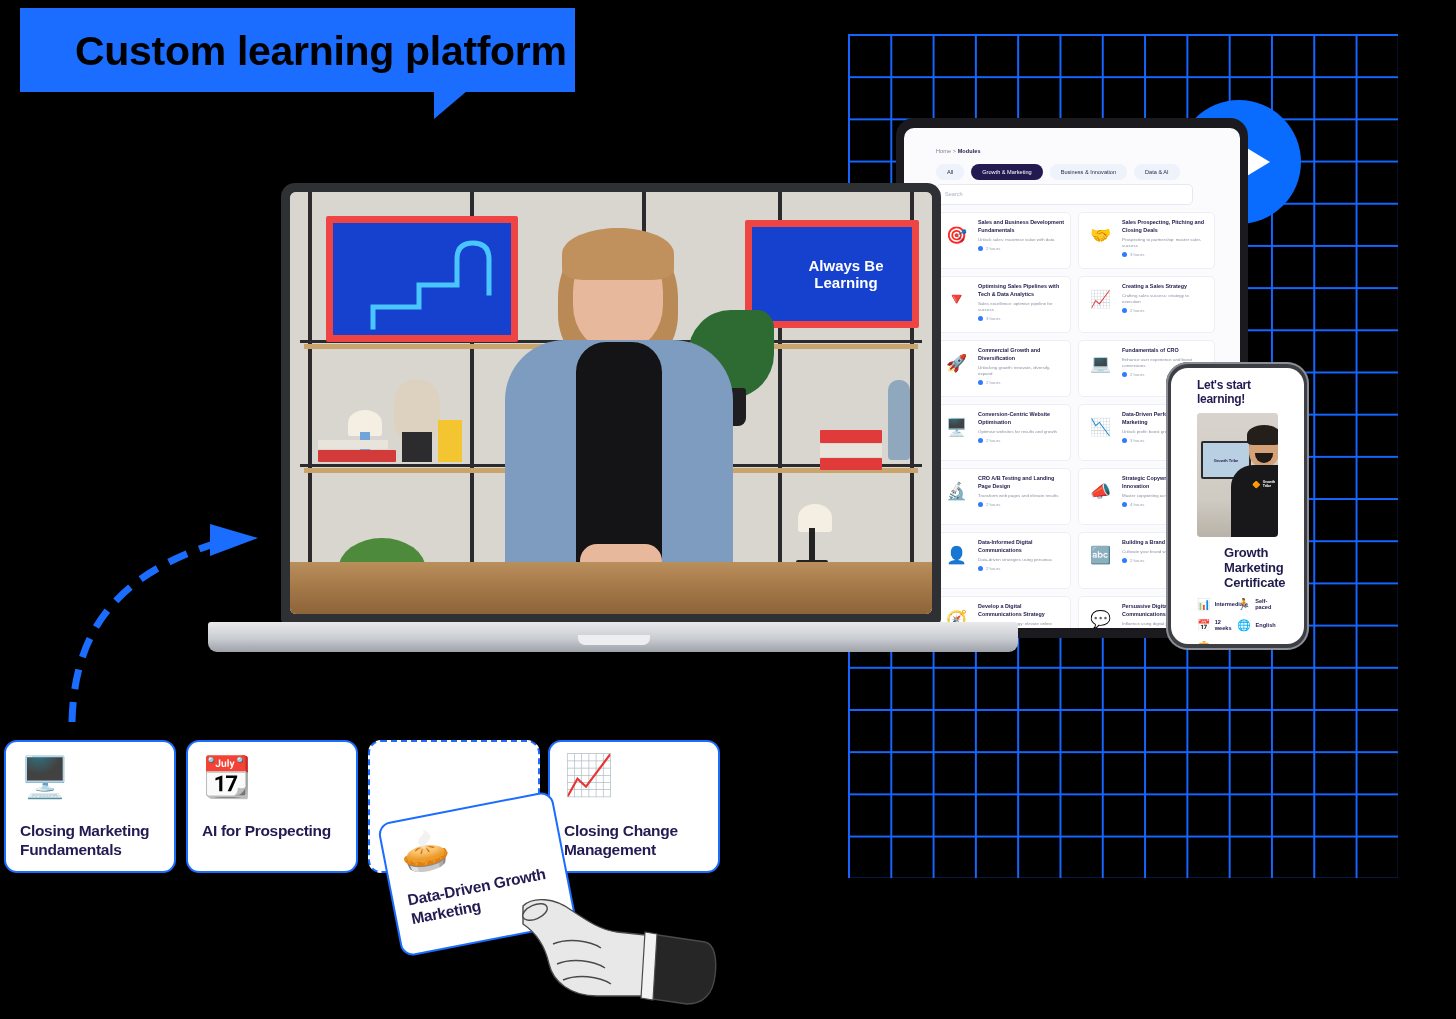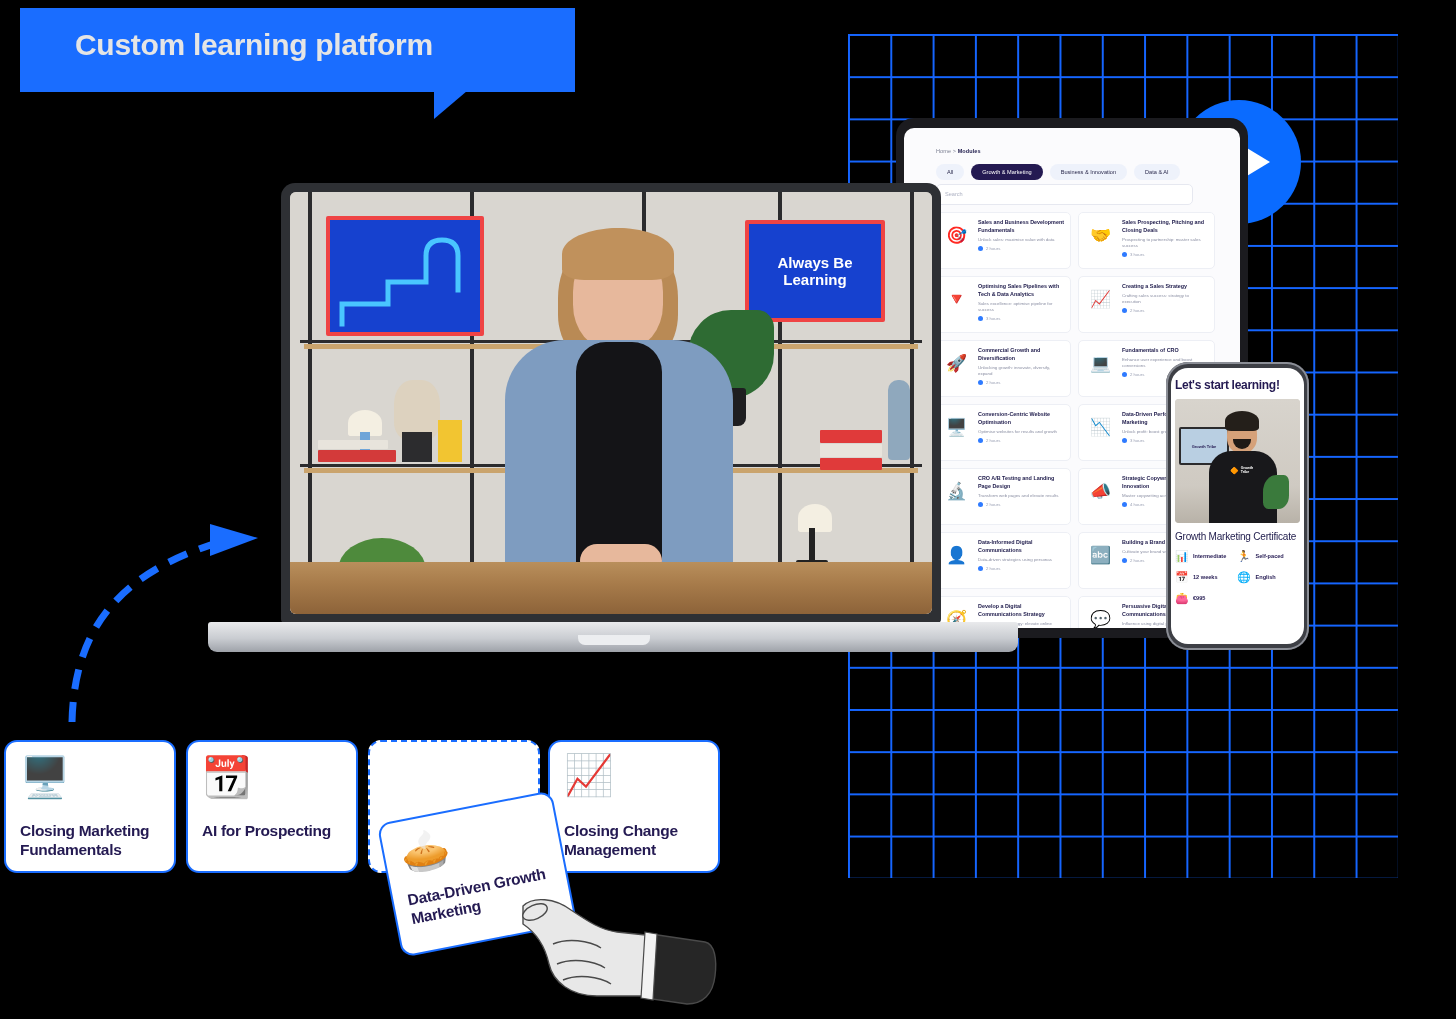--- a/index.html
+++ b/index.html
@@ -8,22 +8,22 @@
   .stage{position:absolute;inset:0;}
 
   
   .grid{position:absolute;left:848px;top:34px;width:550px;height:844px;
         background-image:linear-gradient(to right,#1565ff 2px,transparent 2px),
                          linear-gradient(to bottom,#1565ff 2px,transparent 2px);
         background-size:42.3px 42.2px;}
 
   
   .callout{position:absolute;left:20px;top:8px;width:555px;height:84px;background:#1a6dff;}
-  .callout-text{position:absolute;left:55px;top:20px;font-size:30px;font-weight:bold;
-                color:#e5e5e5;letter-spacing:-.3px;white-space:nowrap;}
+  .callout-text{position:absolute;left:55px;top:20px;font-size:41px;font-weight:bold;
+                color:#000000;letter-spacing:-.3px;white-space:nowrap;}
   .callout-tail{position:absolute;left:434px;top:91px;width:0;height:0;
                 border-left:33px solid #1a6dff;border-right:33px solid transparent;
                 border-bottom:28px solid transparent;}
 
   
   .arrow{position:absolute;left:30px;top:480px;width:260px;height:250px;}
 
   
   .play-btn{position:absolute;left:1177px;top:100px;width:124px;height:124px;border-radius:50%;
             background:#0a6bff;display:flex;align-items:center;justify-content:center;}
@@ -64,46 +64,46 @@
          background:linear-gradient(180deg,#e9eaec 0%,#c9ccd1 55%,#9ea2a9 100%);
          border-radius:3px 3px 9px 9px;}
   .lnotch{position:absolute;left:578px;top:635px;width:72px;height:10px;background:#eceef0;
           border-radius:0 0 7px 7px;}
   .wall{position:absolute;inset:0;background:#d9d6d0;}
   .desk{position:absolute;left:0;bottom:0;width:100%;height:52px;
         background:linear-gradient(180deg,#b98f5c 0%,#a87c4b 40%,#8d6339 100%);}
   .shelf-v{position:absolute;width:4px;background:#2b2b2d;top:0;bottom:52px;}
   .shelf-h{position:absolute;height:5px;background:#caa46d;left:14px;right:14px;}
   .shelf-hb{position:absolute;height:3px;background:#2b2b2d;left:10px;right:10px;}
-  .tv{position:absolute;background:#1641cf;border:4px solid #ef4444;border-radius:2px;}
+  .tv{position:absolute;background:#1641cf;border:7px solid #ef4444;border-radius:2px;padding-left:28px;}
   .tv-label{color:#fff;font-weight:bold;text-align:center;font-size:15px;line-height:1.15;}
   .person-head{position:absolute;left:283px;top:50px;width:90px;height:108px;border-radius:46% 46% 42% 42%;
                background:#e7b89c;}
   .hair{position:absolute;left:268px;top:36px;width:120px;height:140px;
         border-radius:50% 50% 38% 38%;background:#b98a55;}
   .hair-front{position:absolute;left:272px;top:36px;width:112px;height:52px;
               border-radius:50% 50% 20% 20%;background:#c0915c;}
   .torso{position:absolute;left:215px;top:148px;width:228px;height:250px;
          border-radius:60px 60px 0 0;background:#7e9cc0;}
   .shirt-black{position:absolute;left:286px;top:150px;width:86px;height:230px;background:#141417;
                border-radius:30px 30px 0 0;}
   .plant{position:absolute;border-radius:50%;background:#2e6b33;}
   .lamp{position:absolute;border-radius:50% 50% 10% 10%;background:#f4efe2;}
   .book{position:absolute;border-radius:1px;}
 
   
   .phone{position:absolute;left:1166px;top:362px;width:143px;height:288px;
          background:#3d3f45;border-radius:22px;padding:6px 5px;box-sizing:border-box;
          box-shadow:0 0 0 2px #8b8e96 inset;}
   .phone-screen{width:100%;height:100%;background:#fff;border-radius:17px;overflow:hidden;
-                position:relative;padding:10px 4px;box-sizing:border-box;}
+                position:relative;padding:10px 26px;box-sizing:border-box;}
   .ph-title{font-size:12px;font-weight:bold;color:#241a52;letter-spacing:-.3px;}
   .ph-photo{margin-top:7px;width:100%;height:124px;border-radius:4px;overflow:hidden;
             position:relative;background:#cfcbc4;}
-  .ph-cert{margin-top:8px;font-size:10px;font-weight:normal;color:#1e1b4b;letter-spacing:-.2px;}
+  .ph-cert{margin-top:8px;font-size:13px;font-weight:bold;color:#1e1b4b;letter-spacing:-.2px;margin-left:27px;}
   .ph-specs{margin-top:7px;display:flex;flex-wrap:wrap;}
   .ph-spec{width:50%;display:flex;align-items:center;gap:4px;margin-bottom:7px;}
   .ph-spec .ic{width:14px;height:14px;display:flex;align-items:center;justify-content:center;font-size:11px;}
   .ph-spec .tx{font-size:5.6px;font-weight:bold;color:#241a52;}
 
   
   .tcard{position:absolute;background:#fff;border:2.5px solid #1a6dff;border-radius:13px;
          box-sizing:border-box;}
   .tcard .ttl{position:absolute;left:14px;font-size:15.5px;font-weight:bold;color:#241a52;
               line-height:1.22;letter-spacing:-.3px;}

